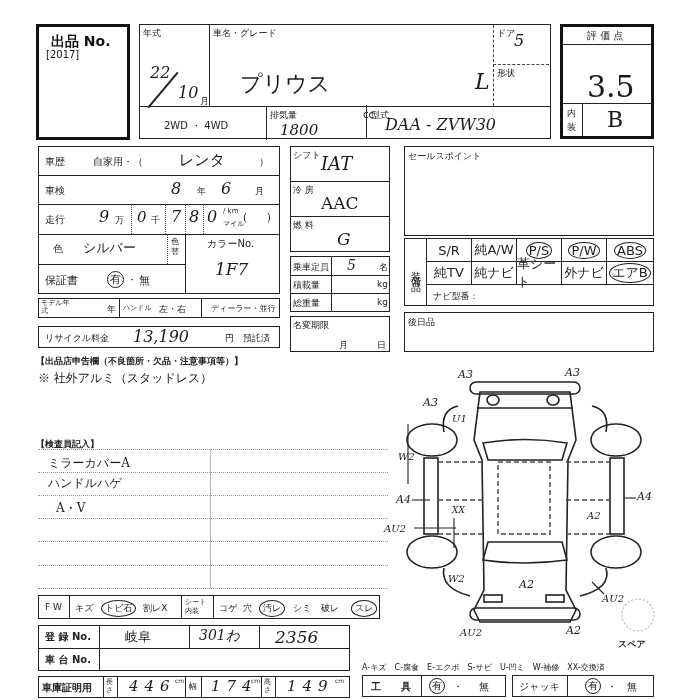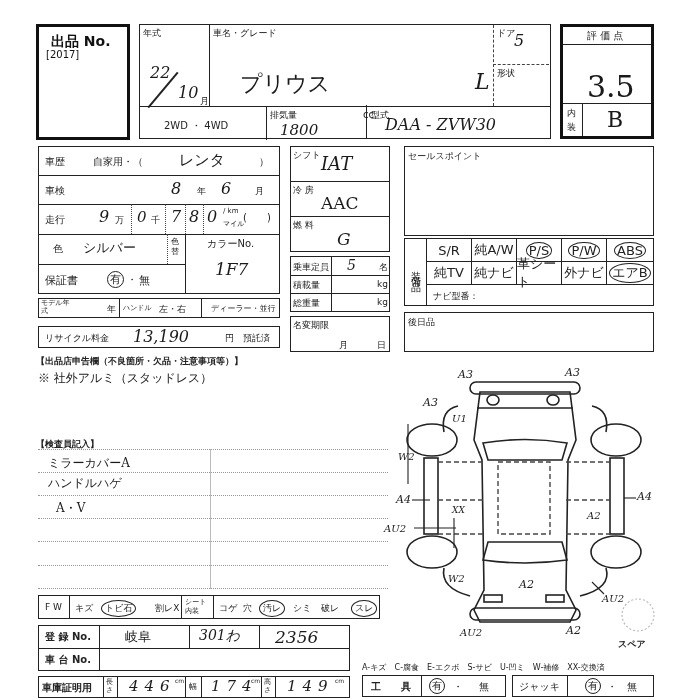--- a/index.html
+++ b/index.html
@@ -294,21 +294,21 @@
 <span class="hw" style="left:602px;top:593px;font-size:10px;">AU2</span>
 <span class="hw" style="left:460px;top:627px;font-size:10px;">AU2</span>
 <span class="hw" style="left:566px;top:624px;font-size:11px;">A2</span>
 <span class="lbl" style="left:618px;top:638px;font-size:9px;font-weight:bold;">スペア</span>
 
 <div class="box" style="left:38px;top:595px;width:342px;height:24px;">
   <span class="lbl" style="left:6px;top:6px;">F W</span>
   <div class="vline" style="left:30px;top:0;height:22px;"></div>
   <span class="lbl" style="left:36px;top:6px;">キズ</span>
   <span class="lbl circled" style="left:62px;top:4px;padding:1px 3px;">トビ石</span>
-  <span class="lbl" style="left:116px;top:6px;">割レX</span>
+  <span class="lbl" style="left:104px;top:6px;">割レX</span>
   <div class="vline" style="left:142px;top:0;height:22px;"></div>
   <span class="lbl" style="left:146px;top:2px;width:24px;white-space:normal;font-size:7px;line-height:9px;">シート内装</span>
   <div class="vline" style="left:174px;top:0;height:22px;"></div>
   <span class="lbl" style="left:180px;top:6px;">コゲ</span>
   <span class="lbl" style="left:204px;top:6px;">穴</span>
   <span class="lbl circled" style="left:220px;top:4px;padding:1px 3px;">汚レ</span>
   <span class="lbl" style="left:254px;top:6px;">シミ</span>
   <span class="lbl" style="left:282px;top:6px;">破レ</span>
   <span class="lbl circled" style="left:312px;top:4px;padding:1px 3px;">スレ</span>
 </div>

